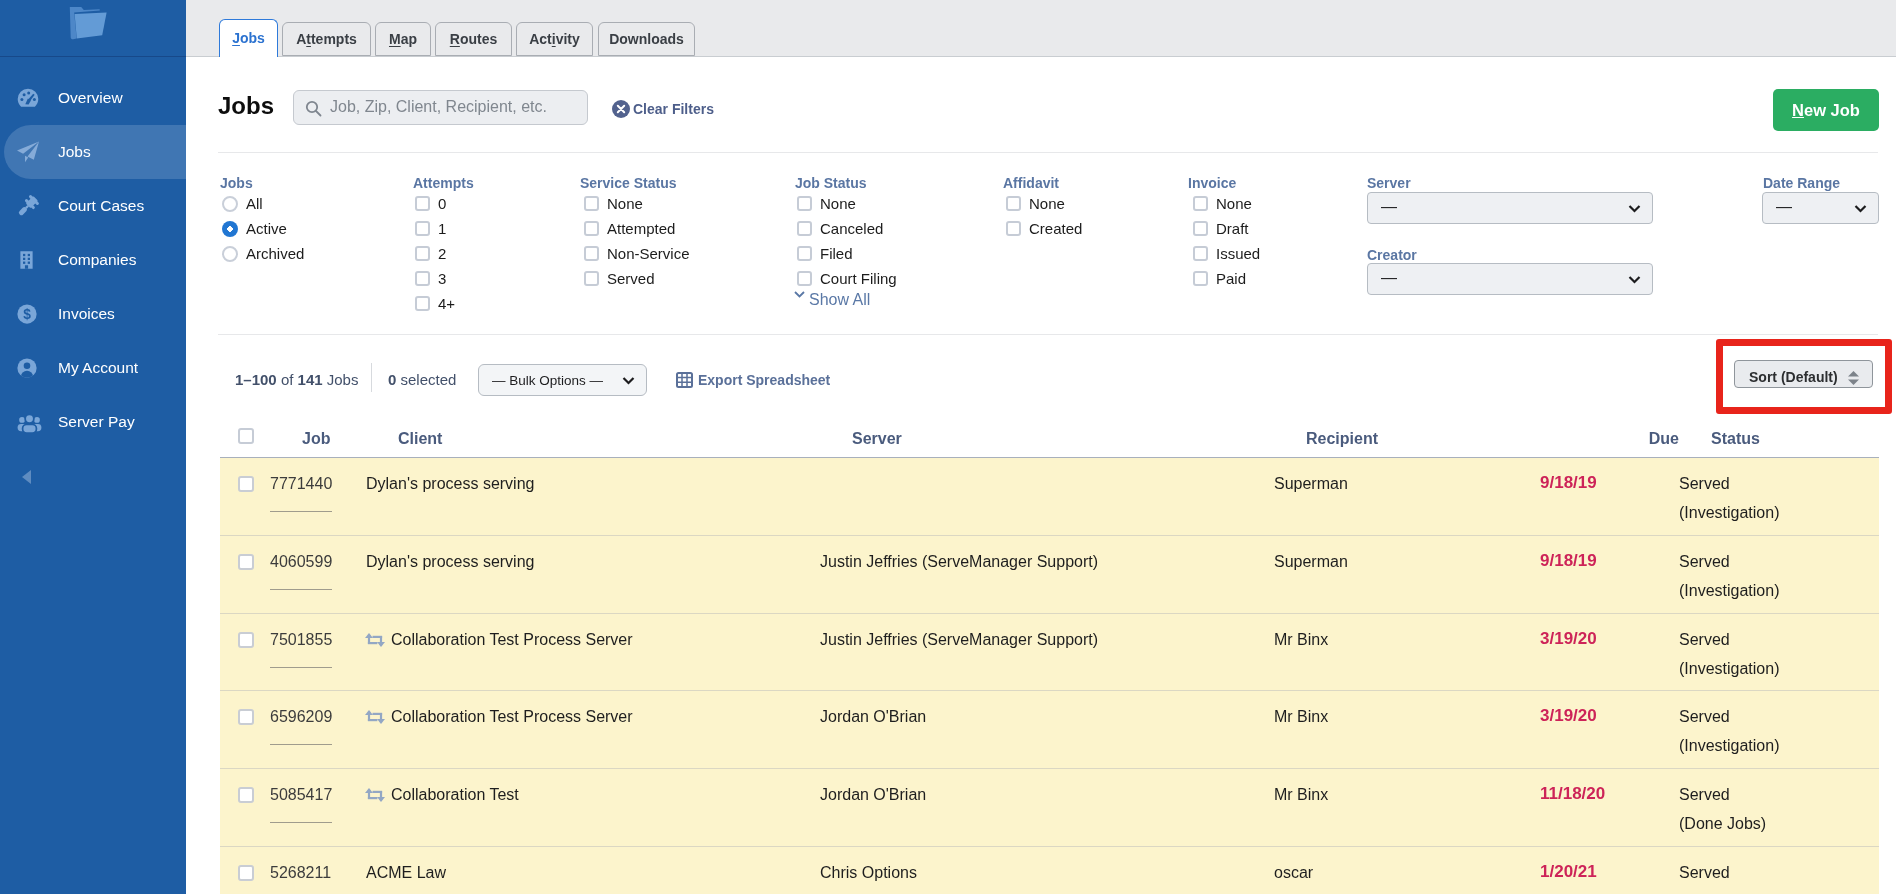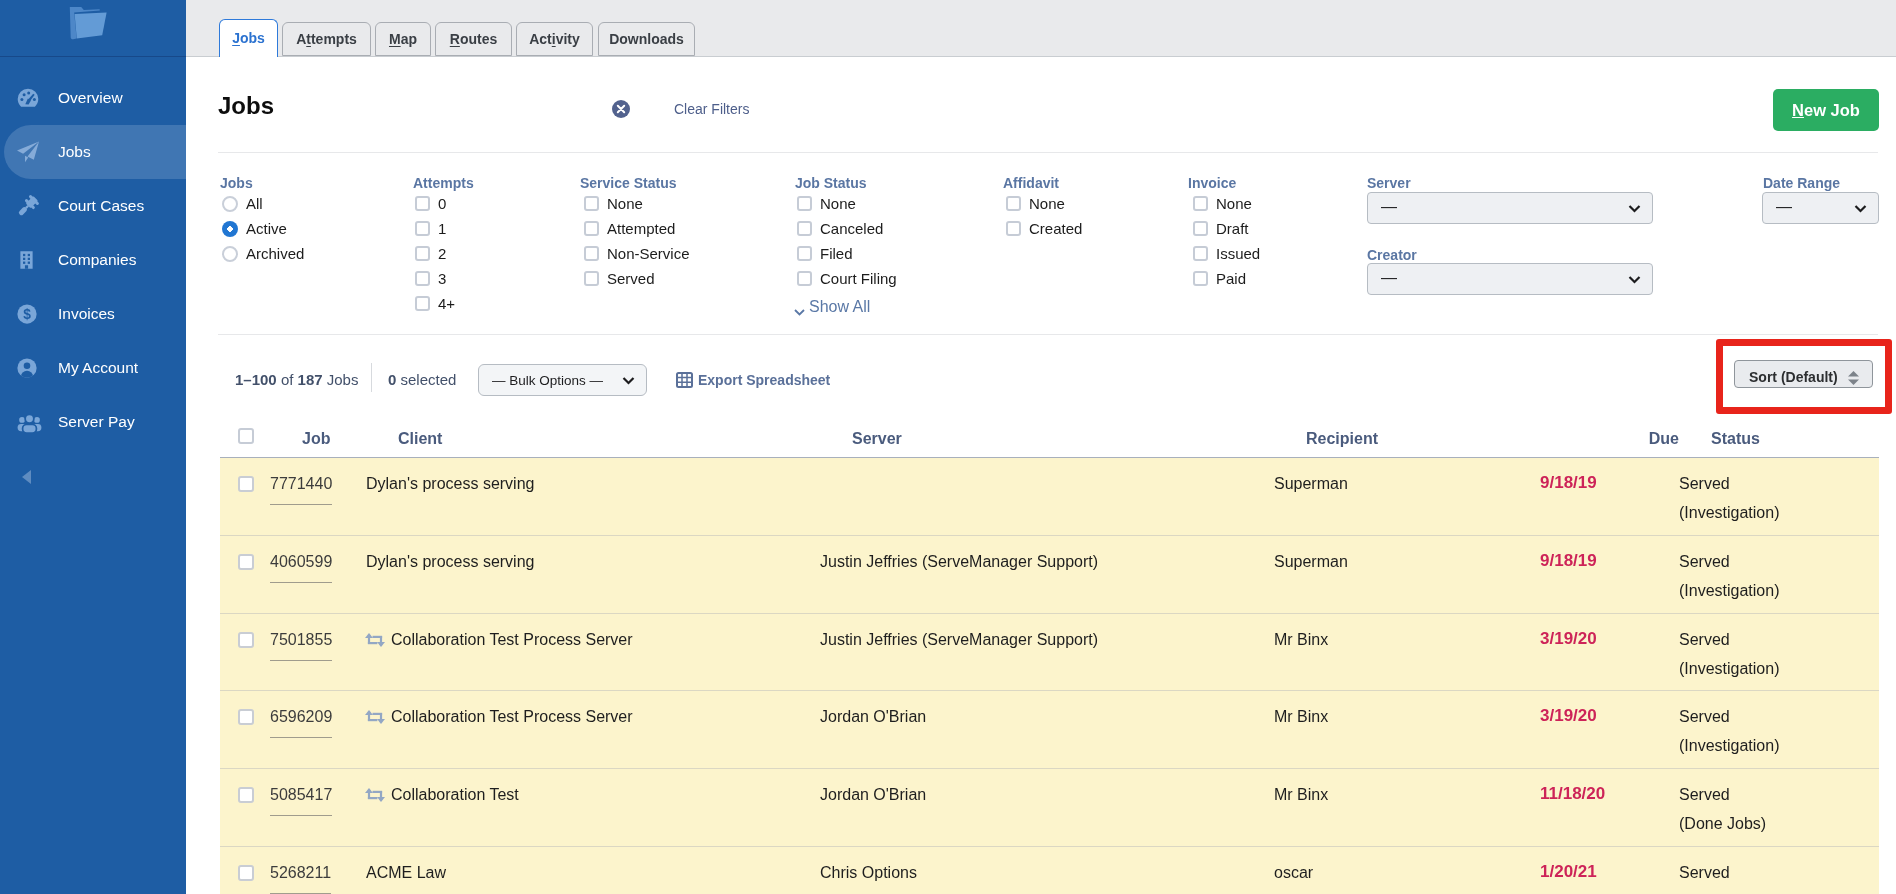--- a/index.html
+++ b/index.html
@@ -20,48 +20,48 @@
 #band { position:absolute; left:186px; top:0; width:1710px; height:57px; background:#e9eaec; border-bottom:1px solid #c9cdd1; }
 .tab { position:absolute; bottom:0; height:34px; background:transparent; border:1px solid #a9adb3; border-radius:6px 6px 0 0; font-size:14px; font-weight:700; color:#3a3f45; text-align:center; line-height:32px; }
 .tab.active { height:38px; bottom:-1px; background:#fff; border-color:#2e7ada; border-bottom:0; color:#2b72d0; line-height:36px; z-index:3; }
 .tab u { text-decoration:underline; text-underline-offset:2px; }
 
 #h1jobs { position:absolute; left:218px; top:92px; font-size:24px; font-weight:700; color:#0d0d0d; }
 #search { position:absolute; left:293px; top:90px; width:295px; height:35px; background:#eceef1; border:1px solid #c5c9cf; border-radius:6px; }
 #search .ph { position:absolute; left:36px; top:7px; font-size:16px; color:#80878f; }
 #search svg { position:absolute; left:11px; top:9px; }
 #clearf { position:absolute; left:612px; top:100px; height:18px; }
-#clearf .t { position:absolute; left:21px; top:1px; font-size:14px; font-weight:400; color:#4d5e8a; white-space:nowrap;margin-left:41px; }
+#clearf .t { position:absolute; left:21px; top:1px; font-size:14px; font-weight:700; color:#4d5e8a; white-space:nowrap; }
 #newjob { position:absolute; left:1773px; top:89px; width:106px; height:42px; background:#2bad62; border-radius:5px; color:#fff; font-size:16.5px; font-weight:700; text-align:center; line-height:42px; }
 .hr { position:absolute; left:218px; width:1660px; height:1px; background:#e7e8ea; }
 
 .flabel { position:absolute; top:175px; font-size:14px; font-weight:700; color:#5a76a3; white-space:nowrap; }
 .fitem { position:absolute; height:25px; display:flex; align-items:center; font-size:15px; color:#1c1c1c; white-space:nowrap; }
 .cb { display:inline-block; width:15px; height:15px; border:2px solid #c6ccd6; border-radius:3px; background:#fff; margin-right:8px; flex:none; }
 .rd { display:inline-block; width:16px; height:16px; border:2px solid #c9cfd9; border-radius:50%; background:#fff; margin-right:8px; flex:none; }
 .rd.on { border:0; background:radial-gradient(circle, #fff 0 2.8px, #2176d2 2.9px); }
 .sel { position:absolute; background:#eef0f3; border:1px solid #b6bcc3; border-radius:4px; height:32px; font-size:15px; color:#1d1d1f; }
 .sel .dash { position:absolute; left:13px; top:5px; font-size:16px; }
 .sel svg { position:absolute; right:11px; top:12px; }
-#showall { position:absolute; left:794px; top:291px; height:25px; display:flex; align-items:flex-end; font-size:16px; color:#5a78a6; }
+#showall { position:absolute; left:794px; top:291px; height:25px; display:flex; align-items:flex-start; font-size:16px; color:#5a78a6; }
 
 .tbtxt { position:absolute; top:371px; font-size:15px; color:#42506a; white-space:nowrap; }
 #vsep { position:absolute; left:371px; top:363px; width:1px; height:29px; background:#d7dade; }
 #export { position:absolute; left:676px; top:371px; }
 #export .t { position:absolute; left:22px; top:1px; font-size:14px; font-weight:700; color:#5a7099; white-space:nowrap; }
 #sortbtn { position:absolute; left:1734px; top:360px; width:139px; height:28px; background:#e9ebee; border:1px solid #8f959b; border-radius:4px; }
 #sortbtn .t { position:absolute; left:14px; top:8px; font-size:14px; font-weight:700; color:#2c2e30; }
 #redbox { position:absolute; left:1716px; top:339px; width:176px; height:75px; border:7px solid #e8241b; border-radius:3px; z-index:5; }
 
 .th { position:absolute; top:430px; font-size:16px; font-weight:700; color:#4a5b7d;margin-left:32px; }
 #hcb { position:absolute; left:238px; top:428px; }
 #thline { position:absolute; left:220px; top:457px; width:1659px; height:1px; background:#a8b0bc; }
 .row { position:absolute; left:220px; width:1659px; background:#fcf4cc; }
 .row .cb2 { position:absolute; left:18px; top:18px; width:16px; height:16px; border:2px solid #c9cdd4; border-radius:3px; background:#fff; }
-.row .job { position:absolute; left:50px; top:16px; font-size:16px; color:#3c3c3c; line-height:19px; border-bottom:1px solid #a09c8d; padding-bottom:11px; }
+.row .job { position:absolute; left:50px; top:16px; font-size:16px; color:#3c3c3c; line-height:19px; border-bottom:1px solid #a09c8d; padding-bottom:18px; }
 .row .cell { position:absolute; top:16px; font-size:16px; color:#1e1e1e; line-height:20px; white-space:nowrap; }
 .row .due { position:absolute; left:1320px; top:15px; width:107px; font-size:17px; font-weight:700; color:#cd2358; text-align:left; line-height:20px; }
 .row .st2 { position:absolute; left:1459px; top:45px; font-size:16px; color:#1e1e1e; line-height:20px; }
 .row svg.rep { position:absolute; left:145px; top:19px; }
 b.n { font-weight:700; }
 </style>
 </head>
 <body>
 <div id="page">
 <div id="side">
@@ -162,20 +162,27 @@
 </div>
 <div id="band">
  <div class="tab active" style="left:33px;width:59px;"><u>J</u>obs</div>
  <div class="tab" style="left:96px;width:89px;">A<u>t</u>tempts</div>
  <div class="tab" style="left:189px;width:56px;"><u>M</u>ap</div>
  <div class="tab" style="left:249px;width:77px;"><u>R</u>outes</div>
  <div class="tab" style="left:330px;width:77px;">Act<u>i</u>vity</div>
  <div class="tab" style="left:412px;width:97px;">Downloads</div>
 </div>
 <div id="h1jobs">Jobs</div>
+<div id="search">
+ <svg width="17" height="17" viewBox="0 0 17 17">
+        <circle cx="7" cy="7" r="5.2" fill="none" stroke="#7f868f" stroke-width="1.8"></circle>
+        <path d="M11 11l4.5 4.5" stroke="#7f868f" stroke-width="1.8" stroke-linecap="round"></path>
+      </svg>
+ <span class="ph">Job, Zip, Client, Recipient, etc.</span>
+</div>
 <div id="clearf">
  <svg width="18" height="18" viewBox="0 0 18 18" style="position:absolute;left:0;top:0">
         <circle cx="9" cy="9" r="9" fill="#52628e"></circle>
         <path d="M5.8 5.8l6.4 6.4M12.2 5.8l-6.4 6.4" stroke="#fff" stroke-width="2" stroke-linecap="round"></path>
       </svg>
  <span class="t">Clear Filters</span>
 </div>
 <div id="newjob"><u>N</u>ew Job</div>
 <div class="hr" style="top:152px;"></div>
 <div class="flabel" style="left:220px;">Jobs</div>
@@ -224,21 +231,21 @@
       </svg>
     </div>
 <div class="flabel" style="left:1763px;">Date Range</div>
 <div class="sel" style="left:1762px;top:192px;width:117px;">
       <span class="dash">—</span>
       <svg width="13" height="8" viewBox="0 0 13 8">
         <path d="M1.5 1l5 5 5-5" fill="none" stroke="#1c1c1e" stroke-width="2.2"></path>
       </svg>
     </div>
 <div class="hr" style="top:334px;"></div>
-<div class="tbtxt" style="left:235px;"><b class="n">1–100</b> of <b class="n">187</b> Jobs</div>
+<div class="tbtxt" style="left:235px;"><b class="n">1–100</b> of <b class="n">141</b> Jobs</div>
 <div id="vsep"></div>
 <div class="tbtxt" style="left:388px;"><b class="n">0</b> selected</div>
 <div class="sel" style="left:478px;top:364px;width:169px;background:#f3f5f7;border-radius:6px;">
       <span class="dash" style="font-size:13.5px;top:8px;">— Bulk Options —</span>
       <svg width="13" height="8" viewBox="0 0 13 8">
         <path d="M1.5 1l5 5 5-5" fill="none" stroke="#1c1c1e" stroke-width="2.2"></path>
       </svg>
     </div>
 <div id="export">
  <svg width="17" height="16" viewBox="0 0 17 16" style="position:absolute;left:0;top:1px">

